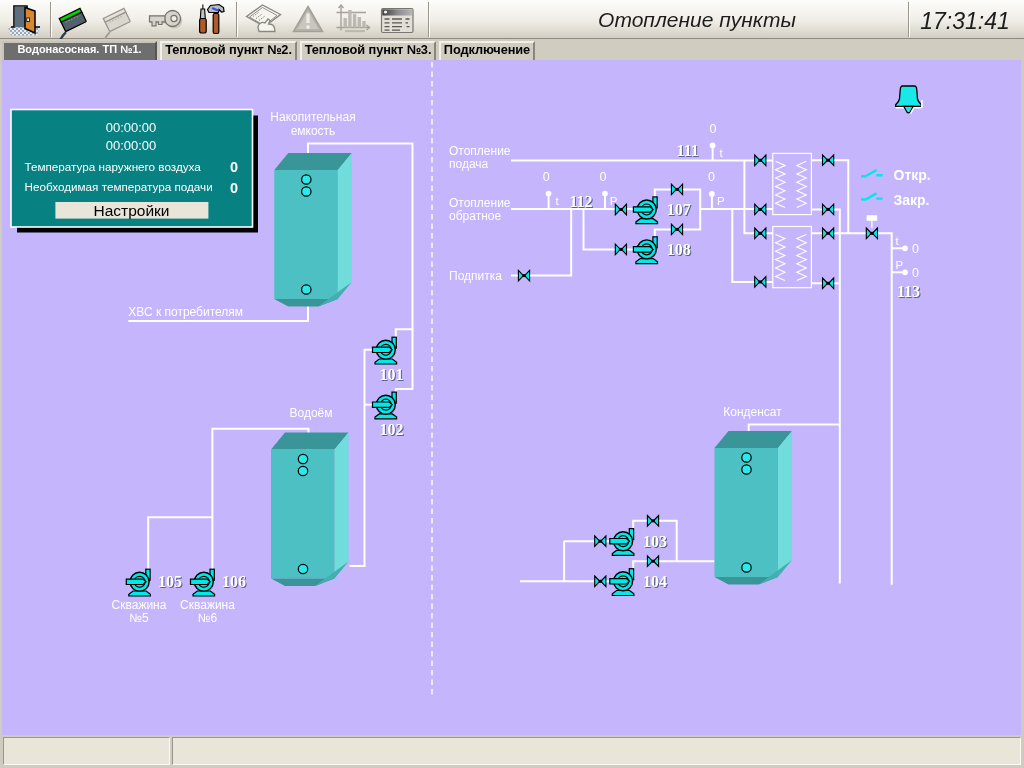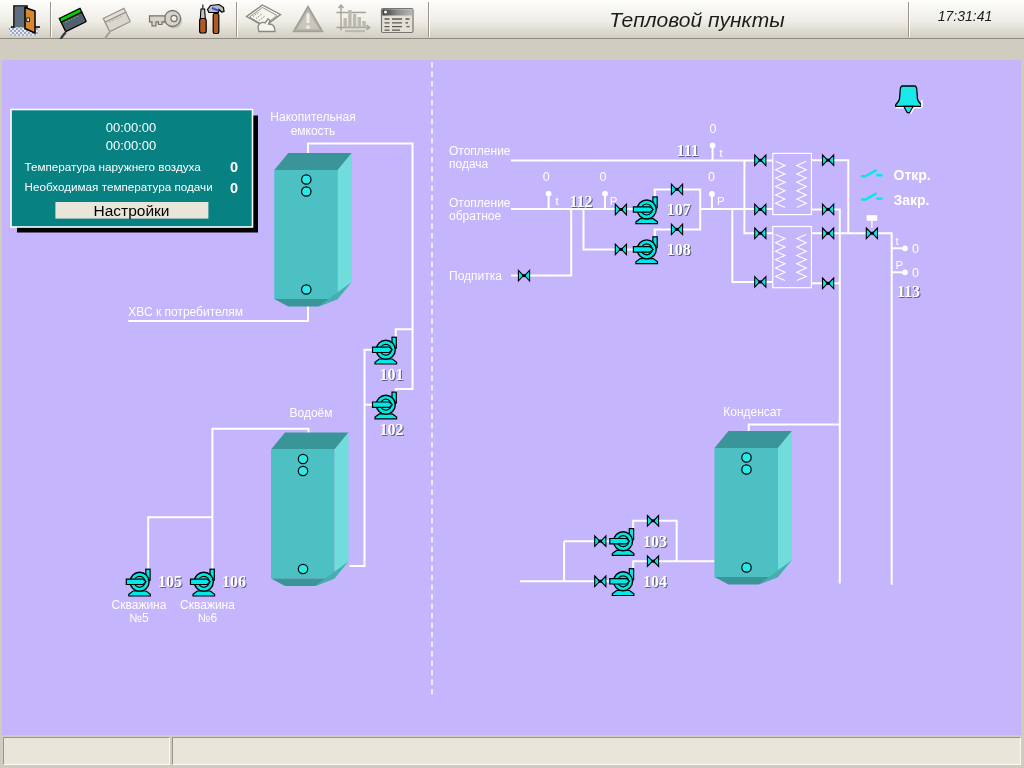--- a/index.html
+++ b/index.html
@@ -1,20 +1,20 @@
 <!DOCTYPE html>
 <html><head><meta charset="utf-8">
 <style>
 *{margin:0;padding:0;box-sizing:border-box}
 html,body{width:1024px;height:768px;overflow:hidden;font-family:"Liberation Sans",sans-serif}
 #root{position:absolute;left:0;top:0;width:1024px;height:768px;background:#d0ccc0}
 #toolbar{position:absolute;left:0;top:0;width:1024px;height:39px;background:linear-gradient(#fdfdfb,#efede6 55%,#d2cec2);border-bottom:1px solid #8e8a80}
 .sep{position:absolute;top:2px;height:35px;width:2px;background:linear-gradient(90deg,#9a968c 50%,#ffffff 50%)}
 #title{position:absolute;top:8px;left:458px;width:478px;text-align:center;font-style:italic;font-size:21px;color:#1c1c1c}
-#clock{position:absolute;top:8px;left:910px;width:110px;text-align:center;font-style:italic;font-size:14px;color:#1c1c1c}
+#clock{position:absolute;top:8px;left:910px;width:110px;text-align:center;font-style:italic;font-size:23px;color:#1c1c1c}
 #tabbar{position:absolute;left:0;top:39px;width:1024px;height:21px;background:#d0ccc0}
 .tab{position:absolute;top:2px;height:19px;font-weight:bold;font-size:12.8px;letter-spacing:-0.1px;color:#000;text-align:center;background:#d0ccc0;border-top:2px solid #f2f0ea;border-left:2px solid #f2f0ea;border-right:2px solid #8a867c;line-height:13px}
 .tabactive{position:absolute;top:2px;height:19px;font-weight:bold;font-size:11px;color:#fff;text-align:center;background:#6e6e6e;border-top:2px solid #c8c4ba;border-left:2px solid #c8c4ba;border-right:2px solid #555;line-height:13px}
 #main{position:absolute;left:0;top:60px;width:1024px;height:675px;background:#c4b5fd}
 #statusbar{position:absolute;left:0;top:735px;width:1024px;height:33px;background:#d0ccc4}
 .spanel{position:absolute;top:2px;height:28px;background:#e9e5d9;border-top:1px solid #9a968c;border-left:1px solid #9a968c;border-right:1px solid #fbfaf6;border-bottom:1px solid #fbfaf6}
 </style></head>
 <body>
 <div id="root">
  <div id="toolbar">
@@ -104,22 +104,28 @@
     <circle cx="385.5" cy="12" r="1.6" fill="#f2f2f2"></circle>
     <g stroke="#5a5850" stroke-width="1.3">
      <path d="M384.5,19 h5 M392,19 h10 M405.5,19 h4 M384.5,22.8 h5 M392,22.8 h10 M405.5,22.8 h2.5 M384.5,26.6 h5 M392,26.6 h10 M406.5,26.6 h3 M384.5,30.2 h5 M392,30.2 h8"></path>
     </g>
    </g>
   </svg>
   <div class="sep" style="left:50px"></div>
   <div class="sep" style="left:236px"></div>
   <div class="sep" style="left:428px"></div>
   <div class="sep" style="left:908px"></div>
-  <div id="title">Тепловой пункты</div>
+  <div id="title">Отопление пункты</div>
   <div id="clock">17:31:41</div>
+ </div>
+ <div id="tabbar">
+  <div class="tabactive" style="left:2px;width:155px">Водонасосная. ТП №1.</div>
+  <div class="tab" style="left:160px;width:137px">Тепловой пункт №2.</div>
+  <div class="tab" style="left:300px;width:136px">Тепловой пункт №3.</div>
+  <div class="tab" style="left:439px;width:96px">Подключение</div>
  </div>
  <div id="main">
  <svg width="1024" height="675" viewBox="0 60 1024 675" font-family="Liberation Sans, sans-serif">
   <defs>
    <g id="pump">
     <path d="M-6.5,9.2 L6.5,9.2 L10.8,12.4 L10.8,14.2 L-10.8,14.2 L-10.8,12.4 Z" fill="#00e8e8" stroke="#000" stroke-width="1.2"></path>
     <rect x="6.2" y="-12.6" width="4.3" height="11" fill="#00e8e8" stroke="#000" stroke-width="1.2"></rect>
     <circle cx="0" cy="0" r="9.5" fill="#00e8e8" stroke="#000" stroke-width="1.4"></circle>
     <circle cx="0" cy="0" r="5.5" fill="none" stroke="#000" stroke-width="1.2"></circle>
     <path d="M-13.3,-2.7 L3.4,-2.7 L6.4,0 L3.4,2.7 L-13.3,2.7 Z" fill="#00e8e8" stroke="#000" stroke-width="1.2"></path>

